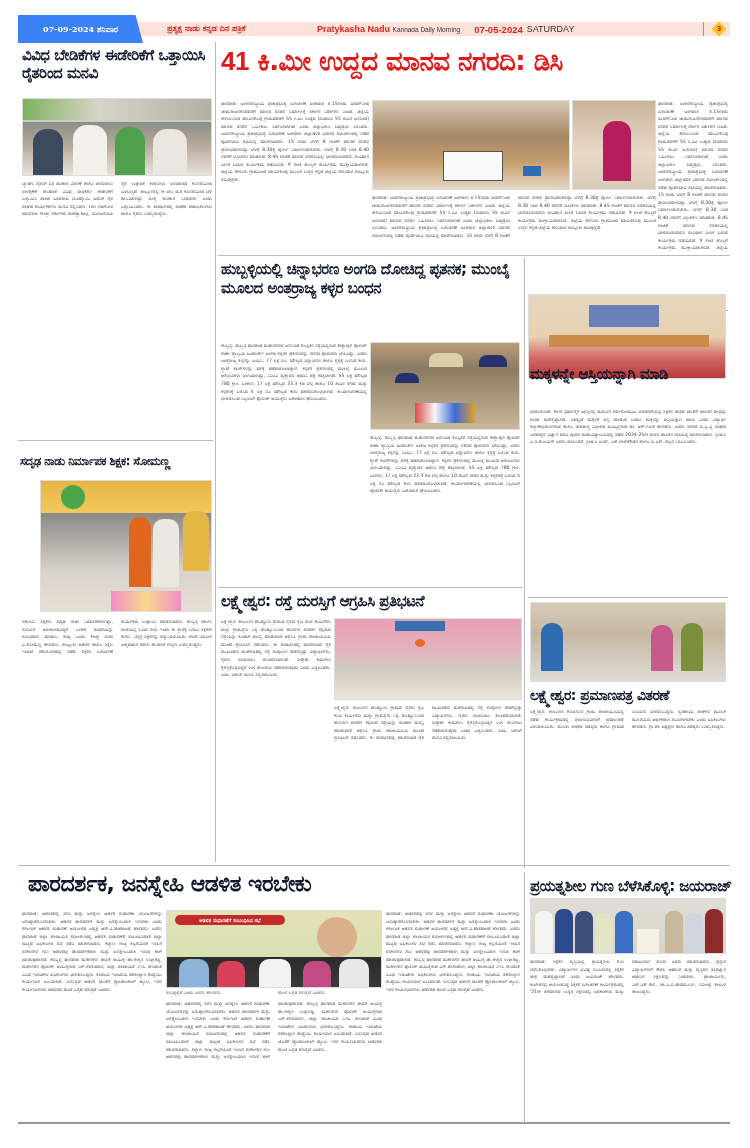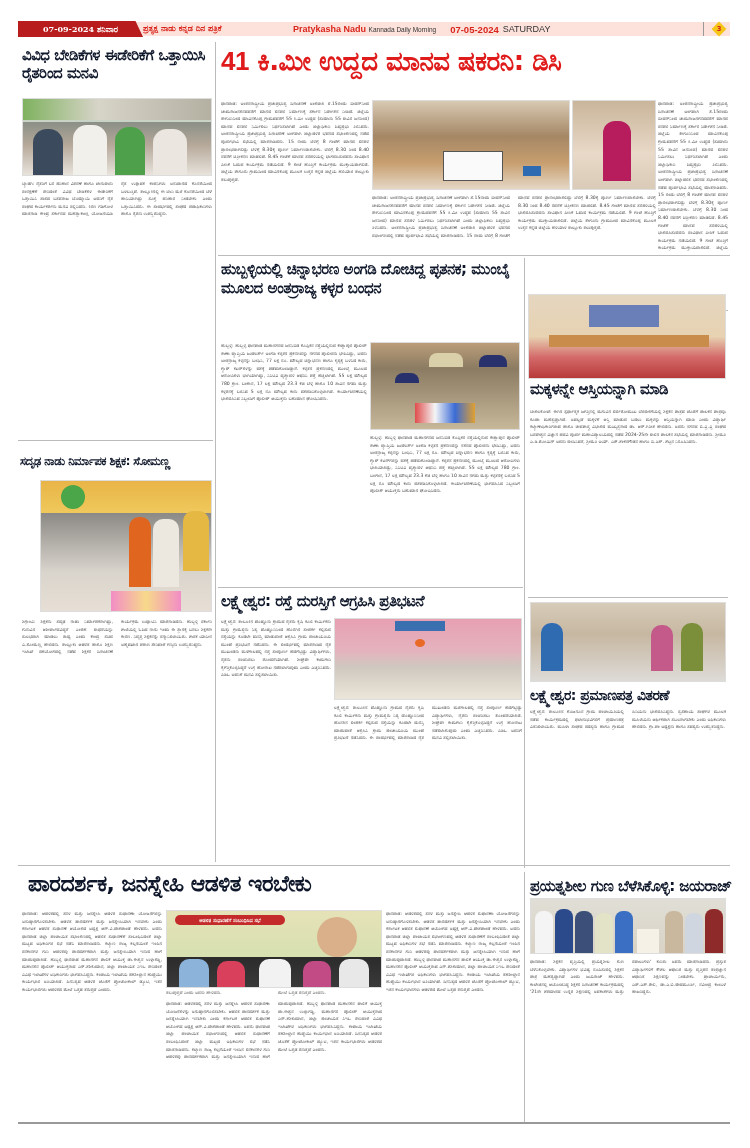--- a/index.html
+++ b/index.html
@@ -1,21 +1,21 @@
 <!DOCTYPE html>
 <html><head>
 <meta charset="utf-8">
 <style>
 *{box-sizing:border-box;margin:0;padding:0}
 html,body{width:750px;height:1148px;background:#fff;overflow:hidden}
 body{font-family:"DejaVu Sans",sans-serif;color:#222;position:relative}
 .page{position:absolute;left:18px;top:22px;width:712px;height:1110px}
 .masthead{position:absolute;left:0;top:0;width:712px;height:14px;display:flex;align-items:center;font-size:8px;font-weight:bold;background:#fde2dc}
-.mh-date{background:#b91c1c;color:#fff;width:125px;height:16px;display:flex;align-items:center;justify-content:center;clip-path:polygon(0 0,94% 0,100% 100%,0 100%);font-family:"DejaVu Serif",serif}
-.mh-kn{color:#d9261c;margin-left:0;width:140px}
+.mh-date{background:#3b82f6;color:#fff;width:125px;height:28px;display:flex;align-items:center;justify-content:center;clip-path:polygon(0 0,94% 0,100% 100%,0 100%);font-family:"DejaVu Serif",serif}
+.mh-kn{color:#d9261c;margin-left:24px;width:140px}
 .mh-en{color:#d9261c;margin-left:10px;font-family:"Liberation Sans",sans-serif;font-size:9px}
 .mh-en small{color:#333;font-weight:normal;font-size:6.5px}
 .mh-date2{color:#d9261c;margin-left:14px;font-family:"Liberation Sans",sans-serif;font-size:9.5px}
 .mh-day{color:#333;font-weight:normal;margin-left:4px;font-family:"Liberation Sans",sans-serif;font-size:9px}
 .mh-pg{position:absolute;right:4px;top:0;width:14px;height:14px;background:#f5c518;transform:rotate(45deg) scale(.75);display:flex;align-items:center;justify-content:center}
 .mh-pg span{transform:rotate(-45deg);color:#d9261c;font-size:9px}
 .mh-div{position:absolute;right:26px;top:0;width:1px;height:14px;background:#999}
 .rule{position:absolute;background:#bbb}
 .hl{position:absolute;font-weight:bold;line-height:1.1;color:#0f172a;font-family:"DejaVu Sans",sans-serif;letter-spacing:-.5px}
 .red{color:#e01b1b}
@@ -62,21 +62,21 @@
       <div style="position:absolute;left:50px;top:26px;width:34px;height:52px;background:#f2f0ea;border-radius:14px 14px 0 0"></div>
       <div style="position:absolute;left:92px;top:28px;width:30px;height:50px;background:#4ea04a;border-radius:14px 14px 0 0"></div>
       <div style="position:absolute;left:130px;top:30px;width:34px;height:48px;background:#ebe7e0;border-radius:14px 14px 0 0"></div>
     </div>
     <div class="body" style="left:4px;top:158px;width:190px;height:255px;column-count:2">ಬ್ಯಾಡಗಿ: ರೈತರಿಗೆ ಬರ ಪರಿಹಾರ ವಿತರಣೆ ಹಾಗೂ ಜಾನುವಾರು ಸಂರಕ್ಷಣೆಗೆ ಸೇರಿದಂತೆ ವಿವಿಧ ಬೇಡಿಕೆಗಳ ಈಡೇರಿಕೆಗೆ ಒತ್ತಾಯಿಸಿ ಸಂಸದ ಬಸವರಾಜ ಬೊಮ್ಮಾಯಿ ಅವರಿಗೆ ರೈತ ಸಂಘದ ಕಾರ್ಯಕರ್ತರು ಮನವಿ ಸಲ್ಲಿಸಿದರು. ಕಿರಣ ಗಡಿಗೋಳ ಮಾತನಾಡಿ ಕೇಂದ್ರ ಸರ್ಕಾರದ ಮಹತ್ವಾಕಾಂಕ್ಷಿ ಯೋಜನೆಯಡಿ ರೈತ ಉತ್ಪಾದಕ ಕಂಪನಿಗಳು ಅನುದಾನದ ಕೊರತೆಯಿಂದ ಬಳಲುತ್ತಿವೆ. ತಾಲ್ಲೂಕಿನಲ್ಲಿ ಈ ಬಾರಿ ಮಳೆ ಕೊರತೆಯಿಂದ ಬೆಳೆ ಹಾನಿಯಾಗಿದ್ದು ಸೂಕ್ತ ಪರಿಹಾರ ನೀಡಬೇಕು ಎಂದು ಒತ್ತಾಯಿಸಿದರು. ಈ ಸಂದರ್ಭದಲ್ಲಿ ಸಂಘದ ಪದಾಧಿಕಾರಿಗಳು ಹಾಗೂ ರೈತರು ಉಪಸ್ಥಿತರಿದ್ದರು.</div>
   </div>
 
   <div>
     <div class="hl red" style="left:203px;top:24px;width:505px;font-size:26px;line-height:30px;white-space:nowrap">
       <span style="font-family:'Liberation Sans',sans-serif">41</span>
-      <span>ಕಿ.ಮೀ ಉದ್ದದ ಮಾನವ ಷಕರನಿ: ಡಿಸಿ</span>
+      <span>ಕಿ.ಮೀ ಉದ್ದದ ಮಾನವ ನಗರದಿ: ಡಿಸಿ</span>
     </div>
     <div class="photo" style="left:354px;top:78px;width:198px;height:90px;background:linear-gradient(180deg,#d8c9b3 0,#a58765 40%,#c79e6e 70%,#e5d7c5 100%)">
       <div style="position:absolute;left:70px;top:50px;width:60px;height:30px;background:#fafafa;border:1px solid #555"></div>
       <div style="position:absolute;left:150px;top:65px;width:18px;height:10px;background:#2f6bb0"></div>
     </div>
     <div class="photo" style="left:554px;top:78px;width:84px;height:90px;background:linear-gradient(180deg,#c9b59a,#e9d9c8 60%,#d9cbb8)">
       <div style="position:absolute;left:30px;top:20px;width:28px;height:60px;background:#b71c5c;border-radius:12px 12px 0 0"></div>
     </div>
     <div class="body" style="left:203px;top:78px;width:148px;height:152px">ಧಾರವಾಡ: ಅಂತರರಾಷ್ಟ್ರೀಯ ಪ್ರಜಾಪ್ರಭುತ್ವ ದಿನಾಚರಣೆ ಅಂಗವಾಗಿ ಸೆ.15ರಂದು ಬೀದರ್‌ನಿಂದ ಚಾಮರಾಜನಗರದವರೆಗೆ ಮಾನವ ಸರಪಳಿ ನಿರ್ಮಾಣಕ್ಕೆ ಸರ್ಕಾರ ನಿರ್ದೇಶನ ನೀಡಿದೆ. ಜಿಲ್ಲೆಯ ತೇಗೂರಿನಿಂದ ಮಾವಿನಕೊಪ್ಪ ಗ್ರಾಮದವರೆಗೆ 55 ಕಿ.ಮೀ ಉದ್ದದ (ಸುಮಾರು 55 ಸಾವಿರ ಜನರಿಂದ) ಮಾನವ ಸರಪಳಿ ನಿರ್ಮಿಸಲು ನಿರ್ಧರಿಸಲಾಗಿದೆ ಎಂದು ಜಿಲ್ಲಾಧಿಕಾರಿ ದಿವ್ಯಪ್ರಭು ತಿಳಿಸಿದರು. ಅಂತರರಾಷ್ಟ್ರೀಯ ಪ್ರಜಾಪ್ರಭುತ್ವ ದಿನಾಚರಣೆ ಅಂಗವಾಗಿ ಜಿಲ್ಲಾಡಳಿತ ಭವನದ ಸಭಾಂಗಣದಲ್ಲಿ ನಡೆದ ಪೂರ್ವಭಾವಿ ಸಭೆಯಲ್ಲಿ ಮಾತನಾಡಿದರು. 15 ರಂದು ಬೆಳಿಗ್ಗೆ 8 ಗಂಟೆಗೆ ಮಾನವ ಸರಪಳಿ ಪ್ರಾರಂಭವಾಗಲಿದ್ದು ಬೆಳಿಗ್ಗೆ 8.30ಕ್ಕೆ ಪೂರ್ಣ ನಿರ್ಮಾಣವಾಗಬೇಕು. ಬೆಳಿಗ್ಗೆ 8.30 ರಿಂದ 8.40 ರವರೆಗೆ ಚಿತ್ರೀಕರಣ ಮಾಡಲಿದೆ. 8.45 ಗಂಟೆಗೆ ಮಾನವ ಸರಪಳಿಯಲ್ಲಿ ಭಾಗವಹಿಸುವವರು ಸಂವಿಧಾನ ಪೀಠಿಕೆ ಓದುವ ಕಾರ್ಯಕ್ರಮ ನಡೆಯಲಿದೆ. 9 ಗಂಟೆ ಹೊತ್ತಿಗೆ ಕಾರ್ಯಕ್ರಮ ಮುಕ್ತಾಯವಾಗಲಿದೆ. ಜಿಲ್ಲೆಯ ತೇಗೂರು ಗ್ರಾಮದಿಂದ ಮಾವಿನಕೊಪ್ಪ ಮೂಲಕ ಉತ್ತರ ಕನ್ನಡ ಜಿಲ್ಲೆಯ ಹಳಿಯಾಳ ತಾಲ್ಲೂಕು ತಲುಪುತ್ತದೆ.</div>
     <div class="body" style="left:640px;top:78px;width:70px;height:152px">ಧಾರವಾಡ: ಅಂತರರಾಷ್ಟ್ರೀಯ ಪ್ರಜಾಪ್ರಭುತ್ವ ದಿನಾಚರಣೆ ಅಂಗವಾಗಿ ಸೆ.15ರಂದು ಬೀದರ್‌ನಿಂದ ಚಾಮರಾಜನಗರದವರೆಗೆ ಮಾನವ ಸರಪಳಿ ನಿರ್ಮಾಣಕ್ಕೆ ಸರ್ಕಾರ ನಿರ್ದೇಶನ ನೀಡಿದೆ. ಜಿಲ್ಲೆಯ ತೇಗೂರಿನಿಂದ ಮಾವಿನಕೊಪ್ಪ ಗ್ರಾಮದವರೆಗೆ 55 ಕಿ.ಮೀ ಉದ್ದದ (ಸುಮಾರು 55 ಸಾವಿರ ಜನರಿಂದ) ಮಾನವ ಸರಪಳಿ ನಿರ್ಮಿಸಲು ನಿರ್ಧರಿಸಲಾಗಿದೆ ಎಂದು ಜಿಲ್ಲಾಧಿಕಾರಿ ದಿವ್ಯಪ್ರಭು ತಿಳಿಸಿದರು. ಅಂತರರಾಷ್ಟ್ರೀಯ ಪ್ರಜಾಪ್ರಭುತ್ವ ದಿನಾಚರಣೆ ಅಂಗವಾಗಿ ಜಿಲ್ಲಾಡಳಿತ ಭವನದ ಸಭಾಂಗಣದಲ್ಲಿ ನಡೆದ ಪೂರ್ವಭಾವಿ ಸಭೆಯಲ್ಲಿ ಮಾತನಾಡಿದರು. 15 ರಂದು ಬೆಳಿಗ್ಗೆ 8 ಗಂಟೆಗೆ ಮಾನವ ಸರಪಳಿ ಪ್ರಾರಂಭವಾಗಲಿದ್ದು ಬೆಳಿಗ್ಗೆ 8.30ಕ್ಕೆ ಪೂರ್ಣ ನಿರ್ಮಾಣವಾಗಬೇಕು. ಬೆಳಿಗ್ಗೆ 8.30 ರಿಂದ 8.40 ರವರೆಗೆ ಚಿತ್ರೀಕರಣ ಮಾಡಲಿದೆ. 8.45 ಗಂಟೆಗೆ ಮಾನವ ಸರಪಳಿಯಲ್ಲಿ ಭಾಗವಹಿಸುವವರು ಸಂವಿಧಾನ ಪೀಠಿಕೆ ಓದುವ ಕಾರ್ಯಕ್ರಮ ನಡೆಯಲಿದೆ. 9 ಗಂಟೆ ಹೊತ್ತಿಗೆ ಕಾರ್ಯಕ್ರಮ ಮುಕ್ತಾಯವಾಗಲಿದೆ. ಜಿಲ್ಲೆಯ ತೇಗೂರು ಗ್ರಾಮದಿಂದ ಮಾವಿನಕೊಪ್ಪ ಮೂಲಕ ಉತ್ತರ ಕನ್ನಡ ಜಿಲ್ಲೆಯ ಹಳಿಯಾಳ ತಾಲ್ಲೂಕು ತಲುಪುತ್ತದೆ.</div>
@@ -93,21 +93,21 @@
     </div>
     <div class="body" style="left:203px;top:320px;width:146px;height:240px">ಹುಬ್ಬಳ್ಳಿ: ಹುಬ್ಬಳ್ಳಿ ಧಾರವಾಡ ಮಹಾನಗರದ ಜನನಿಬಿಡ ಕೊಪ್ಪಿಕರ ರಸ್ತೆಯಲ್ಲಿರುವ ಕೇಶ್ವಾಪುರ ಪೊಲೀಸ್ ಠಾಣಾ ವ್ಯಾಪ್ತಿಯ ಜುವೆಲರ್ಸ್ ಅಂಗಡಿ ಕಳ್ಳತನ ಪ್ರಕರಣವನ್ನು ನಗರದ ಪೊಲೀಸರು ಭೇದಿಸಿದ್ದು, ಐವರು ಅಂತರ್ರಾಜ್ಯ ಕಳ್ಳರನ್ನು ಬಂಧಿಸಿ, 77 ಲಕ್ಷ ರೂ. ಮೌಲ್ಯದ ಚಿನ್ನಾಭರಣ ಹಾಗೂ ಕೃತ್ಯಕ್ಕೆ ಬಳಸಿದ ಕಾರು, ಗ್ಯಾಸ್ ಕಟರ್‌ಗಳನ್ನು ವಶಕ್ಕೆ ಪಡೆದುಕೊಂಡಿದ್ದಾರೆ. ಕಳ್ಳತನ ಪ್ರಕರಣದಲ್ಲಿ ಮುಂಬೈ ಮೂಲದ ಆರೋಪಿಗಳು ಭಾಗಿಯಾಗಿದ್ದು, ಸಿಸಿಟಿವಿ ದೃಶ್ಯಾವಳಿ ಆಧರಿಸಿ ಪತ್ತೆ ಹಚ್ಚಲಾಗಿದೆ. 55 ಲಕ್ಷ ಮೌಲ್ಯದ 780 ಗ್ರಾಂ. ಬಂಗಾರ, 17 ಲಕ್ಷ ಮೌಲ್ಯದ 23.3 ಕೆಜಿ ಬೆಳ್ಳಿ ಹಾಗೂ 10 ಸಾವಿರ ನಗದು ಮತ್ತು ಕಳ್ಳತನಕ್ಕೆ ಬಳಸಿದ 5 ಲಕ್ಷ ರೂ ಮೌಲ್ಯದ ಕಾರು ವಶಪಡಿಸಿಕೊಳ್ಳಲಾಗಿದೆ. ಕಾರ್ಯಾಚರಣೆಯಲ್ಲಿ ಭಾಗವಹಿಸಿದ ಸಿಬ್ಬಂದಿಗೆ ಪೊಲೀಸ್ ಆಯುಕ್ತರು ಬಹುಮಾನ ಘೋಷಿಸಿದರು.</div>
     <div class="body" style="left:352px;top:412px;width:150px;height:148px">ಹುಬ್ಬಳ್ಳಿ: ಹುಬ್ಬಳ್ಳಿ ಧಾರವಾಡ ಮಹಾನಗರದ ಜನನಿಬಿಡ ಕೊಪ್ಪಿಕರ ರಸ್ತೆಯಲ್ಲಿರುವ ಕೇಶ್ವಾಪುರ ಪೊಲೀಸ್ ಠಾಣಾ ವ್ಯಾಪ್ತಿಯ ಜುವೆಲರ್ಸ್ ಅಂಗಡಿ ಕಳ್ಳತನ ಪ್ರಕರಣವನ್ನು ನಗರದ ಪೊಲೀಸರು ಭೇದಿಸಿದ್ದು, ಐವರು ಅಂತರ್ರಾಜ್ಯ ಕಳ್ಳರನ್ನು ಬಂಧಿಸಿ, 77 ಲಕ್ಷ ರೂ. ಮೌಲ್ಯದ ಚಿನ್ನಾಭರಣ ಹಾಗೂ ಕೃತ್ಯಕ್ಕೆ ಬಳಸಿದ ಕಾರು, ಗ್ಯಾಸ್ ಕಟರ್‌ಗಳನ್ನು ವಶಕ್ಕೆ ಪಡೆದುಕೊಂಡಿದ್ದಾರೆ. ಕಳ್ಳತನ ಪ್ರಕರಣದಲ್ಲಿ ಮುಂಬೈ ಮೂಲದ ಆರೋಪಿಗಳು ಭಾಗಿಯಾಗಿದ್ದು, ಸಿಸಿಟಿವಿ ದೃಶ್ಯಾವಳಿ ಆಧರಿಸಿ ಪತ್ತೆ ಹಚ್ಚಲಾಗಿದೆ. 55 ಲಕ್ಷ ಮೌಲ್ಯದ 780 ಗ್ರಾಂ. ಬಂಗಾರ, 17 ಲಕ್ಷ ಮೌಲ್ಯದ 23.3 ಕೆಜಿ ಬೆಳ್ಳಿ ಹಾಗೂ 10 ಸಾವಿರ ನಗದು ಮತ್ತು ಕಳ್ಳತನಕ್ಕೆ ಬಳಸಿದ 5 ಲಕ್ಷ ರೂ ಮೌಲ್ಯದ ಕಾರು ವಶಪಡಿಸಿಕೊಳ್ಳಲಾಗಿದೆ. ಕಾರ್ಯಾಚರಣೆಯಲ್ಲಿ ಭಾಗವಹಿಸಿದ ಸಿಬ್ಬಂದಿಗೆ ಪೊಲೀಸ್ ಆಯುಕ್ತರು ಬಹುಮಾನ ಘೋಷಿಸಿದರು.</div>
   </div>
 
   <div>
     <div class="photo" style="left:510px;top:272px;width:198px;height:85px;background:linear-gradient(180deg,#e5d6c0 0,#e7d2b1 50%,#d46a6a 75%,#b83a3a 100%)">
       <div style="position:absolute;left:60px;top:10px;width:70px;height:22px;background:#6a7fb8"></div>
       <div style="position:absolute;left:20px;top:40px;width:160px;height:12px;background:#c98c4b"></div>
     </div>
-    <div class="hl" style="left:512px;top:358px;width:198px;font-size:15px;line-height:19px">ಮಕ್ಕಳನ್ನೇ ಆಸ್ತಿಯನ್ನಾಗಿ ಮಾಡಿ</div>
+    <div class="hl" style="left:512px;top:343px;width:198px;font-size:15px;line-height:19px">ಮಕ್ಕಳನ್ನೇ ಆಸ್ತಿಯನ್ನಾಗಿ ಮಾಡಿ</div>
     <div class="body" style="left:512px;top:386px;width:196px;height:185px">ಬಾಗಲಕೋಟೆ: ಈಗಿನ ಸ್ಪರ್ಧಾತ್ಮಕ ಜಗತ್ತಿನಲ್ಲಿ ಮಗುವಿನ ಸರ್ವತೋಮುಖ ಬೆಳವಣಿಗೆಯಲ್ಲಿ ಶಿಕ್ಷಕರ ಪಾತ್ರದ ಜೊತೆಗೆ ಪಾಲಕರ ಪಾತ್ರವೂ ಕೂಡಾ ಮಹತ್ವದ್ದಾಗಿದೆ. ಅದಲ್ಲದೆ ಮಕ್ಕಳಿಗೆ ಆಸ್ತಿ ಮಾಡುವ ಬದಲು ಮಕ್ಕಳನ್ನು ಆಸ್ತಿಯನ್ನಾಗಿ ಮಾಡಿ ಎಂದು ವಿದ್ಯಾರ್ಥಿ ಕಲ್ಯಾಣಾಧಿಕಾರಿಗಳಾದ ಹಾಗೂ ಜೀವಶಾಸ್ತ್ರ ವಿಭಾಗದ ಮುಖ್ಯಸ್ಥರಾದ ಡಾ. ಆರ್.ಗಿರೀಶ ಹೇಳಿದರು. ಅವರು ನಗರದ ಬಿ.ವ್ಹಿ.ವ್ಹಿ ಸಂಘದ ಬಸವೇಶ್ವರ ವಿಜ್ಞಾನ ಪದವಿ ಪೂರ್ವ ಮಹಾವಿದ್ಯಾಲಯದಲ್ಲಿ ನಡೆದ 2024-25ನೇ ಸಾಲಿನ ಪಾಲಕರ ಸಭೆಯಲ್ಲಿ ಮಾತನಾಡಿದರು. ಶ್ರೀಮತಿ ಎ.ಡಿ.ಮೋಮಿನ್ ಅವರು ವಂದಿಸಿದರೆ, ಶ್ರೀಮತಿ ಅಯ್. ಎಸ್.ಶಂಕರಗೌಡರ ಹಾಗೂ ಬಿ.ಎಸ್. ಶೆಟ್ಟರ ನಿರೂಪಿಸಿದರು.</div>
   </div>
 
   <div>
     <div class="hl" style="left:2px;top:432px;width:195px;font-size:11.5px;line-height:14px;white-space:nowrap">ಸದೃಢ ನಾಡು ನಿರ್ಮಾಪಕ ಶಿಕ್ಷಕ: ಸೋಮಣ್ಣ</div>
     <div class="photo" style="left:22px;top:458px;width:172px;height:132px;background:linear-gradient(180deg,#e8b447 0,#f0c95c 25%,#8c8a86 25%,#d9d4cc 70%,#e7dfd5 100%)">
       <div style="position:absolute;left:20px;top:4px;width:24px;height:24px;background:#4aa648;border-radius:50%"></div>
       <div style="position:absolute;left:88px;top:36px;width:22px;height:70px;background:#e0661f;border-radius:10px 10px 0 0"></div>
       <div style="position:absolute;left:112px;top:38px;width:26px;height:68px;background:#ece8df;border-radius:10px 10px 0 0"></div>
       <div style="position:absolute;left:142px;top:30px;width:26px;height:60px;background:#e5b743;border-radius:10px 10px 0 0"></div>

